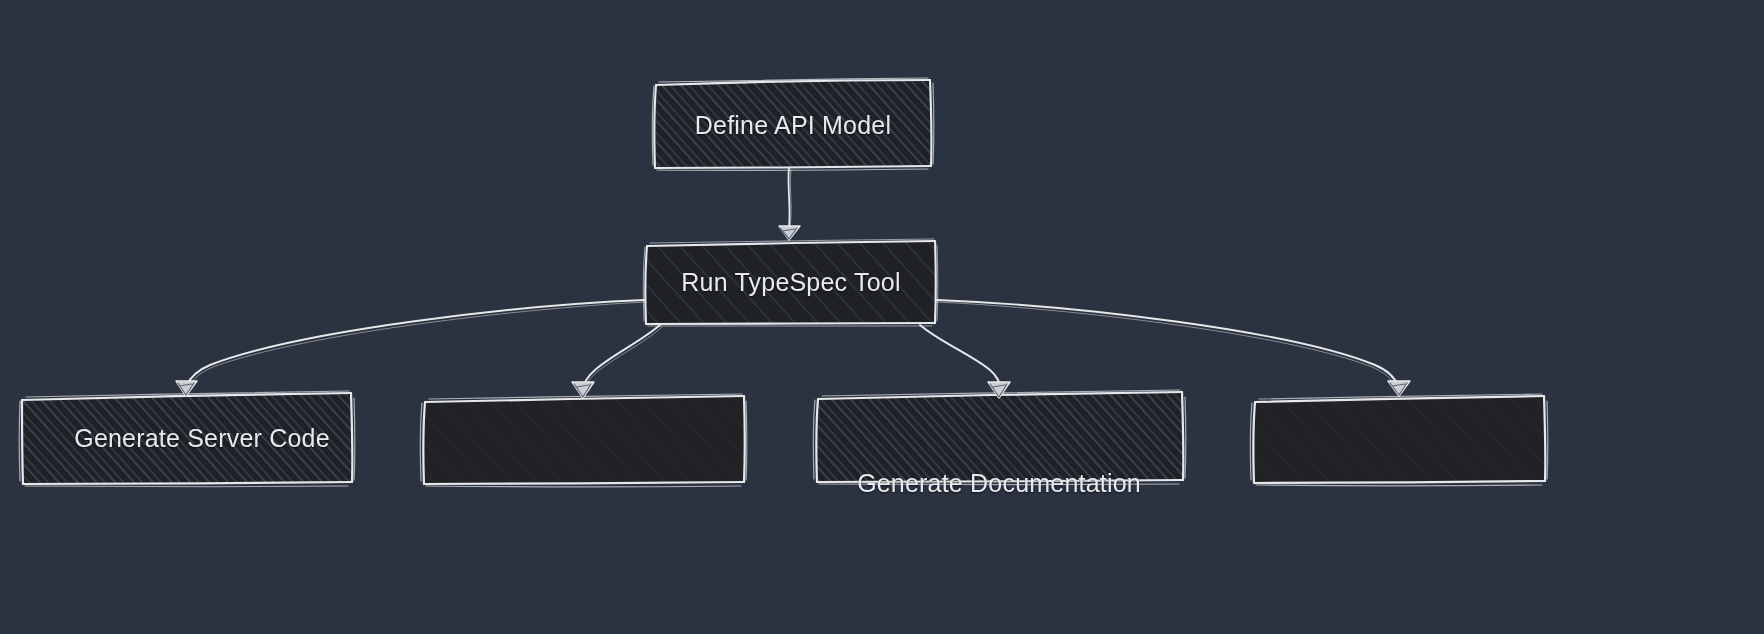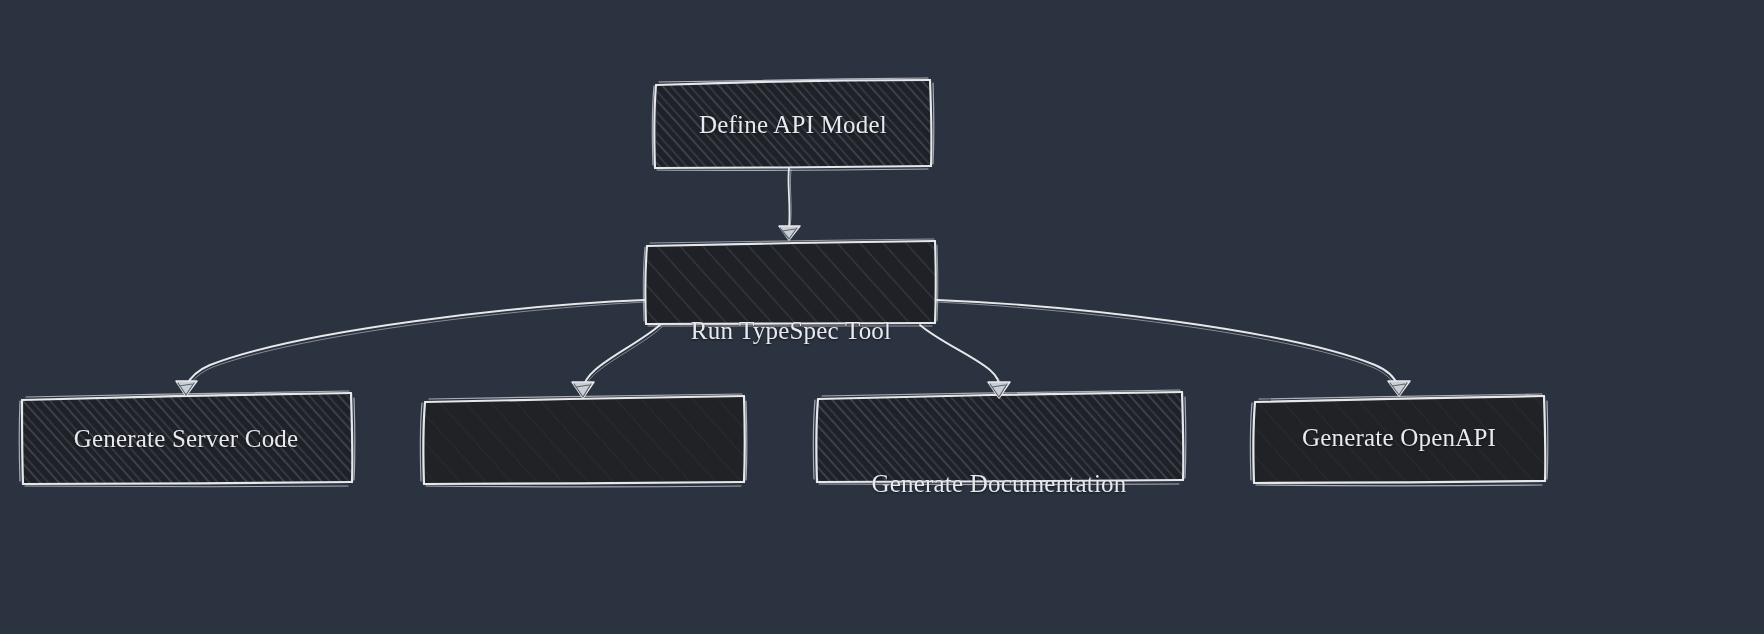--- a/index.html
+++ b/index.html
@@ -20,21 +20,21 @@
     inset: 0;
     width: 1764px;
     height: 634px;
   }
   .node-label {
     position: absolute;
     display: flex;
     align-items: center;
     justify-content: center;
     color: #e8eaed;
-    font-family: Liberation Serif, serif;
+    font-family: Liberation Sans, sans-serif;
     font-size: 25px;
     font-weight: 400;
     letter-spacing: 0.2px;
     white-space: nowrap;
     pointer-events: none;
     text-shadow: 0 1px 2px rgba(0,0,0,0.55);
   }
 </style>
 </head>
 <body>
@@ -161,22 +161,21 @@
     <g>
       <path d="M937,300 C1070,305 1290,330 1375,365 C1387,370 1395,378 1398,386" fill="none" stroke="#e6e8ea" stroke-width="1.9" stroke-linecap="round"></path>
       <path d="M936,302 C1065,308 1285,333 1372,367 C1384,372 1392,379 1396,387" fill="none" stroke="#dfe2e5" stroke-width="1" stroke-linecap="round" opacity="0.5"></path>
       <path d="M1388,381 L1410,381 L1399,396 Z" fill="#c9ced4" stroke="#e6e8ea" stroke-width="1.5" stroke-linejoin="round"></path>
       <path d="M1390,383 L1399,395 M1407,383 L1399,395 M1392,386 L1405,384" fill="none" stroke="#5d6470" stroke-width="1.2" stroke-linecap="round"></path>
     </g>
   </svg>
 
   <div class="node-label" style="left:655px; top:82px; width:276px; height:86px;">Define API Model</div>
 
-  <div class="node-label" style="left:645px; top:242px; width:292px; height:81px;margin-top:48px;">Run TypeSpec Tool</div>
+  <div class="node-label" style="left:645px; top:242px; width:292px; height:81px;">Run TypeSpec Tool</div>
 
-  <div class="node-label" style="left:20px; top:395px; width:332px; height:87px;">Generate Server Code</div>
+  <div class="node-label" style="left:20px; top:395px; width:332px; height:87px;padding-left:16px;">Generate Server Code</div>
 
 
   <div class="node-label" style="left:815px; top:394px; width:368px; height:87px;margin-top:46px;">Generate Documentation</div>
 
-  <div class="node-label" style="left:1253px; top:396px; width:292px; height:84px;">Generate OpenAPI</div>
 
 </div>
 
 </body></html>

